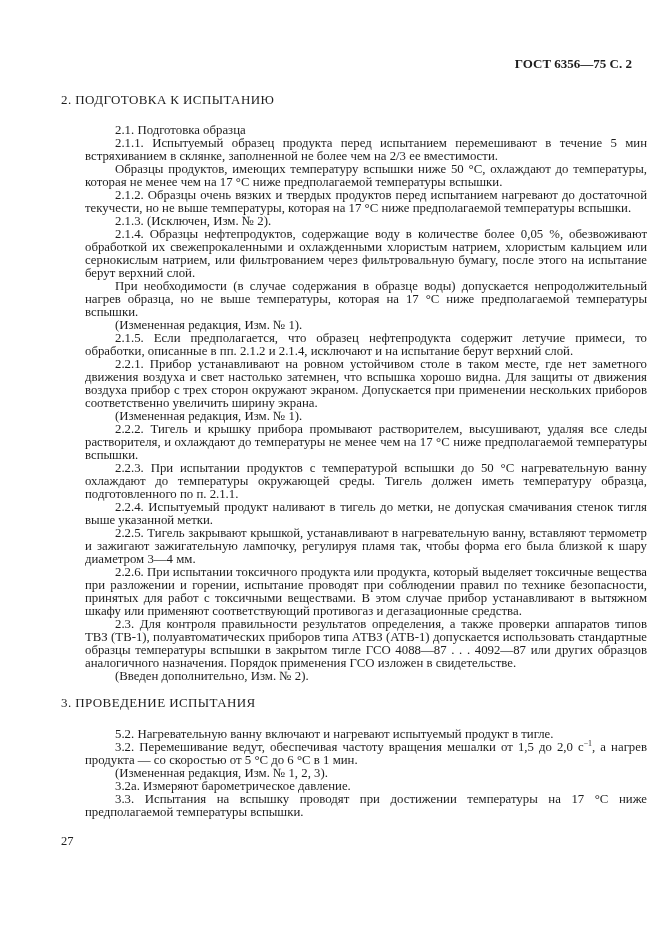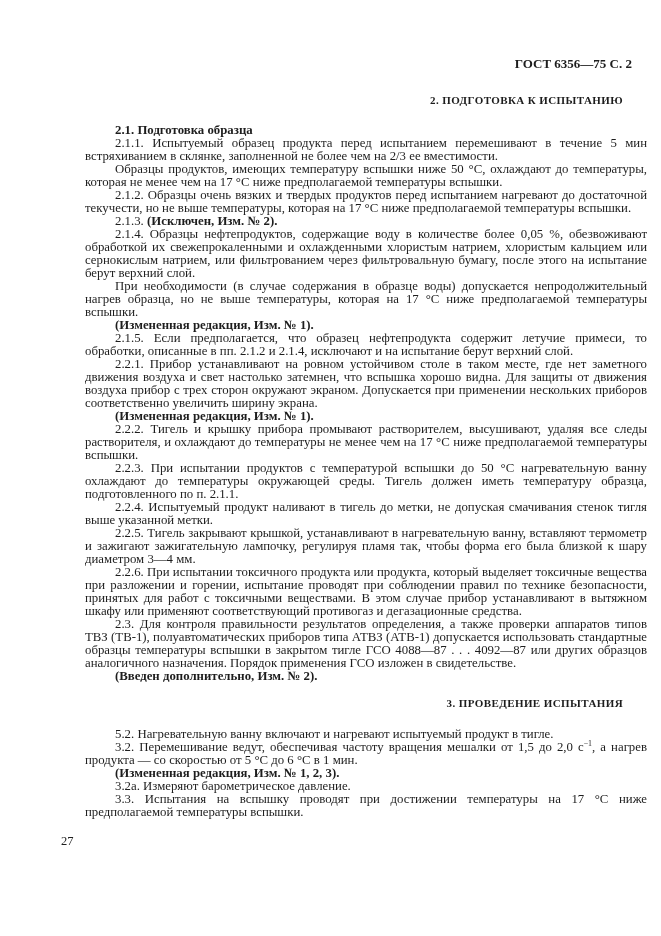--- a/index.html
+++ b/index.html
@@ -20,37 +20,37 @@
   .running-header {
     text-align:right;
     font-weight:bold;
     font-size:13px;
     line-height:14px;
     padding-right:15px;
     white-space:nowrap;
   }
   h2.sec-heading {
     margin:22px 0 17px 0;
-    font-size:11px;
+    font-size:13px;
     line-height:14px;
-    font-weight:bold;
-    text-align:right;
+    font-weight:normal;
+    text-align:left;
     letter-spacing:0.4px;
     position:relative;
     left:-24px;
   }
   h2.sec-heading-3 { margin:13px 0 18px 0; }
   p {
     margin:0;
     font-size:12.8px;
     line-height:13px;
     text-align:justify;
     text-indent:30px;
   }
-  p.bold, .b { font-weight:bold; }
+  p.bold, .b { font-weight:normal; }
   sup.exp {
     font-size:0.62em;
     line-height:0;
     vertical-align:super;
     letter-spacing:0;
   }
   .page-number {
     margin-top:16px;
     text-align:left;
     font-size:12.5px;

